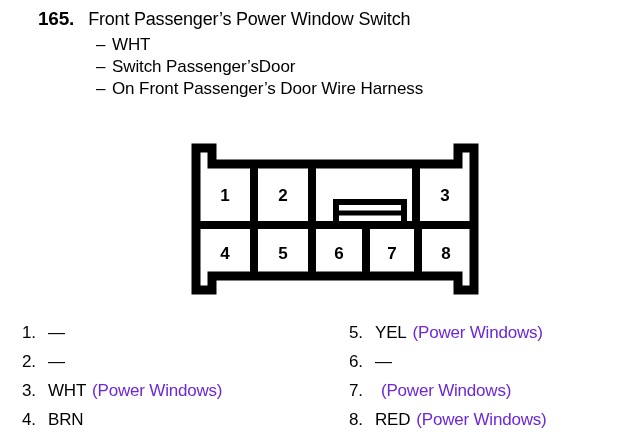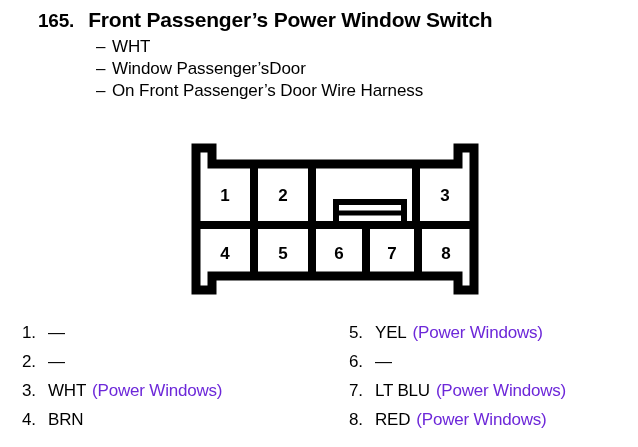--- a/index.html
+++ b/index.html
@@ -29,22 +29,22 @@
     display: flex;
     align-items: baseline;
     padding: 8px 0 0 14px;
   }
   #title-number {
     font-size: 19px;
     font-weight: bold;
     letter-spacing: -0.2px;
   }
   #title-text {
-    font-size: 21px;
-    font-weight: bold;
+    font-size: 18px;
+    font-weight: normal;
     margin-left: 14px;
     letter-spacing: -0.2px;
   }
 
   #subtitle-list {
     margin: 4px 0 0 0;
     padding: 0;
     list-style: none;
   }
   .subtitle-item {
@@ -125,21 +125,21 @@
     <span id="title-text">Front Passenger’s Power Window Switch</span>
   </div>
 
   <ul id="subtitle-list">
     <li class="subtitle-item">
       <span class="subtitle-dash">–</span>
       <span>WHT</span>
     </li>
     <li class="subtitle-item">
       <span class="subtitle-dash">–</span>
-      <span>Window Passenger’sDoor</span>
+      <span>Switch Passenger’sDoor</span>
     </li>
     <li class="subtitle-item">
       <span class="subtitle-dash">–</span>
       <span>On Front Passenger’s Door Wire Harness</span>
     </li>
   </ul>
 </div>
 
 <div id="connector-wrap">
   <svg id="connector-svg" width="290" height="165" viewBox="0 0 290 165">
@@ -215,21 +215,20 @@
       <span class="legend-wire">YEL</span>
       <span class="legend-circuit">(Power Windows)</span>
     </div>
     <div class="legend-row">
       <span class="legend-idx">6.</span>
       <span class="legend-wire">—</span>
       <span class="legend-circuit"></span>
     </div>
     <div class="legend-row">
       <span class="legend-idx">7.</span>
-      <span class="legend-wire">LT BLU</span>
       <span class="legend-circuit">(Power Windows)</span>
     </div>
     <div class="legend-row">
       <span class="legend-idx">8.</span>
       <span class="legend-wire">RED</span>
       <span class="legend-circuit">(Power Windows)</span>
     </div>
   </div>
 
 </div>

